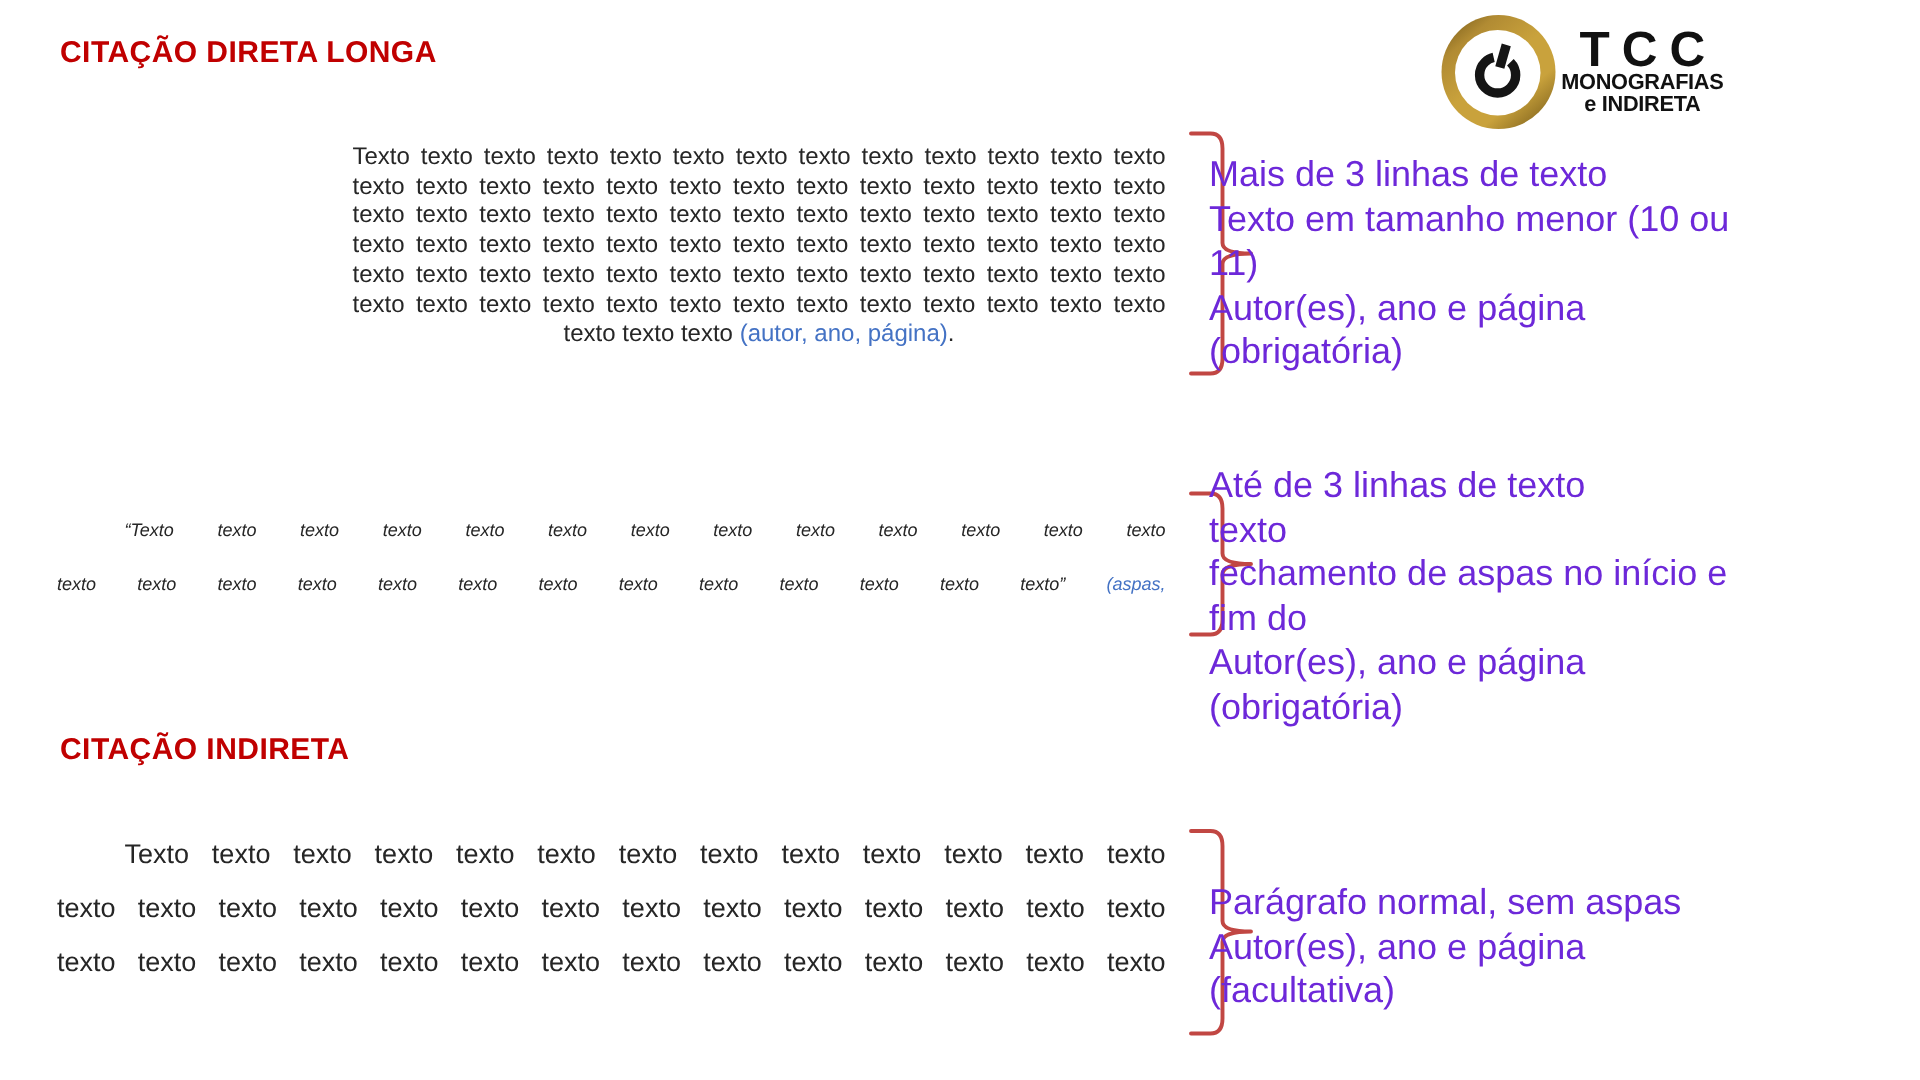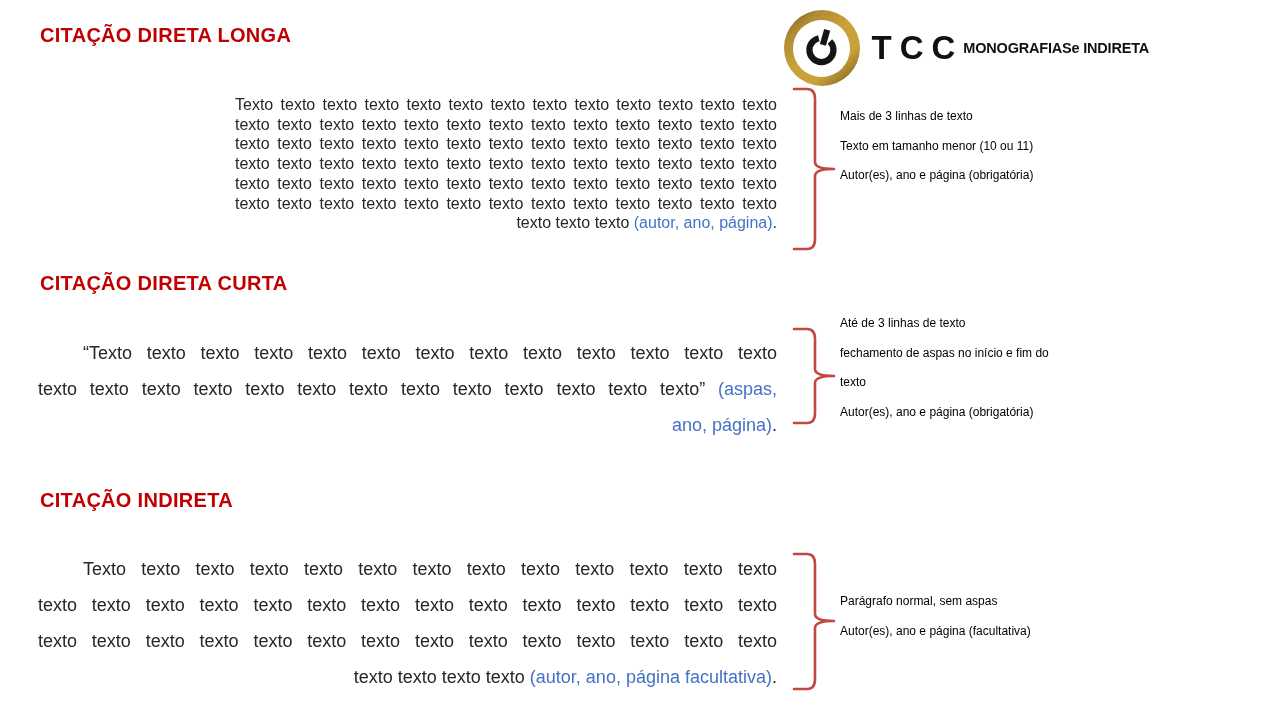--- a/index.html
+++ b/index.html
@@ -11,79 +11,76 @@
   
   .heading {
     position:absolute; left:40px; font-size:20px; font-weight:bold;
     letter-spacing:.3px; color:var(--heading-red,#C00000); line-height:22px;
   }
   #h1 { top:24px; } #h2 { top:272px; } #h3 { top:489px; }
 
   
   .quote { position:absolute; color:#262626; }
   #q1 { left:235px; top:95px;  width:542px; font-size:16px; line-height:19.7px; }
-  #q2 { left:38px;  top:335px; width:739px; font-size:18px; line-height:36px; }
+  #q2 { left:38px;  top:335px; width:739px; font-size:12px; line-height:36px;font-style:italic; }
   #q3 { left:38px;  top:551px; width:739px; font-size:18px; line-height:36px; }
   .jl { text-align:justify; text-align-last:justify; }
-  .ll { text-align:right; }
+  .ll { text-align:center; }
   .ind { text-indent:45px; }
   .cite { color:var(--citation-blue,#4472C4); }
 
   
   .brace { position:absolute; color:var(--brace-red,#C14743); }
   #b1 { left:788px; top:86px; }
   #b2 { left:788px; top:326px; }
   #b3 { left:788px; top:551px; }
 
   
-  .notes { position:absolute; left:840px; font-size:12px; line-height:29.5px; color:#000000; }
+  .notes { position:absolute; left:806px; font-size:24px; line-height:29.5px; color:#6d28d9; }
   #n1 { top:102px; } #n2 { top:309px; } #n3 { top:587px; }
 
   
   .logo { position:absolute; top:10px; right:16px; display:flex; align-items:center; gap:4px; }
   .emblem {
     width:76px; height:76px; border-radius:50%;
     background:linear-gradient(140deg,#6e5315 0%, #b18b33 22%, var(--logo-gold,#e7cf8a) 48%, #c9a23c 70%, #6e5315 100%);
     display:grid; place-items:center; flex:0 0 auto;
   }
   .emblem-inner { width:57px; height:57px; border-radius:50%; background:#fff; display:grid; place-items:center; }
-  .logo-text { display:flex; flex-direction:row; align-items:center; color:#111; }
+  .logo-text { display:flex; flex-direction:column; align-items:center; color:#111; }
   .logo-title { font-size:33px; font-weight:bold; letter-spacing:8px; line-height:30px; margin-left:8px; }
   .logo-sub1, .logo-sub2 { font-size:14.5px; font-weight:bold; line-height:15px; letter-spacing:-0.2px;text-align:right; }
 </style>
 </head>
 <body>
 
 <div class="slide">
 
   <div class="heading" id="h1">CITAÇÃO DIRETA LONGA</div>
-  <div class="heading" id="h2">CITAÇÃO DIRETA CURTA</div>
   <div class="heading" id="h3">CITAÇÃO INDIRETA</div>
 
   <div class="quote" id="q1">
     <div class="jl">Texto texto texto texto texto texto texto texto texto texto texto texto texto</div>
     <div class="jl">texto texto texto texto texto texto texto texto texto texto texto texto texto</div>
     <div class="jl">texto texto texto texto texto texto texto texto texto texto texto texto texto</div>
     <div class="jl">texto texto texto texto texto texto texto texto texto texto texto texto texto</div>
     <div class="jl">texto texto texto texto texto texto texto texto texto texto texto texto texto</div>
     <div class="jl">texto texto texto texto texto texto texto texto texto texto texto texto texto</div>
     <div class="ll"><span>texto texto texto </span><span class="cite">(autor, ano, página)</span><span>.</span></div>
   </div>
 
   <div class="quote" id="q2">
     <div class="jl ind">“Texto texto texto texto texto texto texto texto texto texto texto texto texto</div>
     <div class="jl"><span>texto texto texto texto texto texto texto texto texto texto texto texto texto”</span> <span class="cite">(aspas,</span></div>
-    <div class="ll"><span class="cite">ano, página)</span><span>.</span></div>
   </div>
 
   <div class="quote" id="q3">
     <div class="jl ind">Texto texto texto texto texto texto texto texto texto texto texto texto texto</div>
     <div class="jl">texto texto texto texto texto texto texto texto texto texto texto texto texto texto</div>
     <div class="jl">texto texto texto texto texto texto texto texto texto texto texto texto texto texto</div>
-    <div class="ll"><span>texto texto texto texto </span><span class="cite">(autor, ano, página facultativa)</span><span>.</span></div>
   </div>
 
   <div class="brace" id="b1">
     <svg width="50" height="166" viewBox="0 0 50 166">
       <path d="M6 3 H19 Q27 3 27 13 V76 Q27 83 46 83 Q27 83 27 90 V153 Q27 163 19 163 H6" fill="none" stroke="currentColor" stroke-width="2.6" stroke-linejoin="round" stroke-linecap="round"></path>
     </svg>
   </div>
   <div class="brace" id="b2">
     <svg width="50" height="100" viewBox="0 0 50 100">
       <path d="M6 3 H19 Q27 3 27 13 V43 Q27 50 46 50 Q27 50 27 57 V87 Q27 97 19 97 H6" fill="none" stroke="currentColor" stroke-width="2.6" stroke-linejoin="round" stroke-linecap="round"></path>
@@ -95,22 +92,22 @@
     </svg>
   </div>
 
   <div class="notes" id="n1">
     <div>Mais de 3 linhas de texto</div>
     <div>Texto em tamanho menor (10 ou 11)</div>
     <div>Autor(es), ano e página (obrigatória)</div>
   </div>
   <div class="notes" id="n2">
     <div>Até de 3 linhas de texto</div>
+    <div>texto</div>
     <div>fechamento de aspas no início e fim do</div>
-    <div>texto</div>
     <div>Autor(es), ano e página (obrigatória)</div>
   </div>
   <div class="notes" id="n3">
     <div>Parágrafo normal, sem aspas</div>
     <div>Autor(es), ano e página (facultativa)</div>
   </div>
 
   <div class="logo">
     <div class="emblem">
       <div class="emblem-inner">

